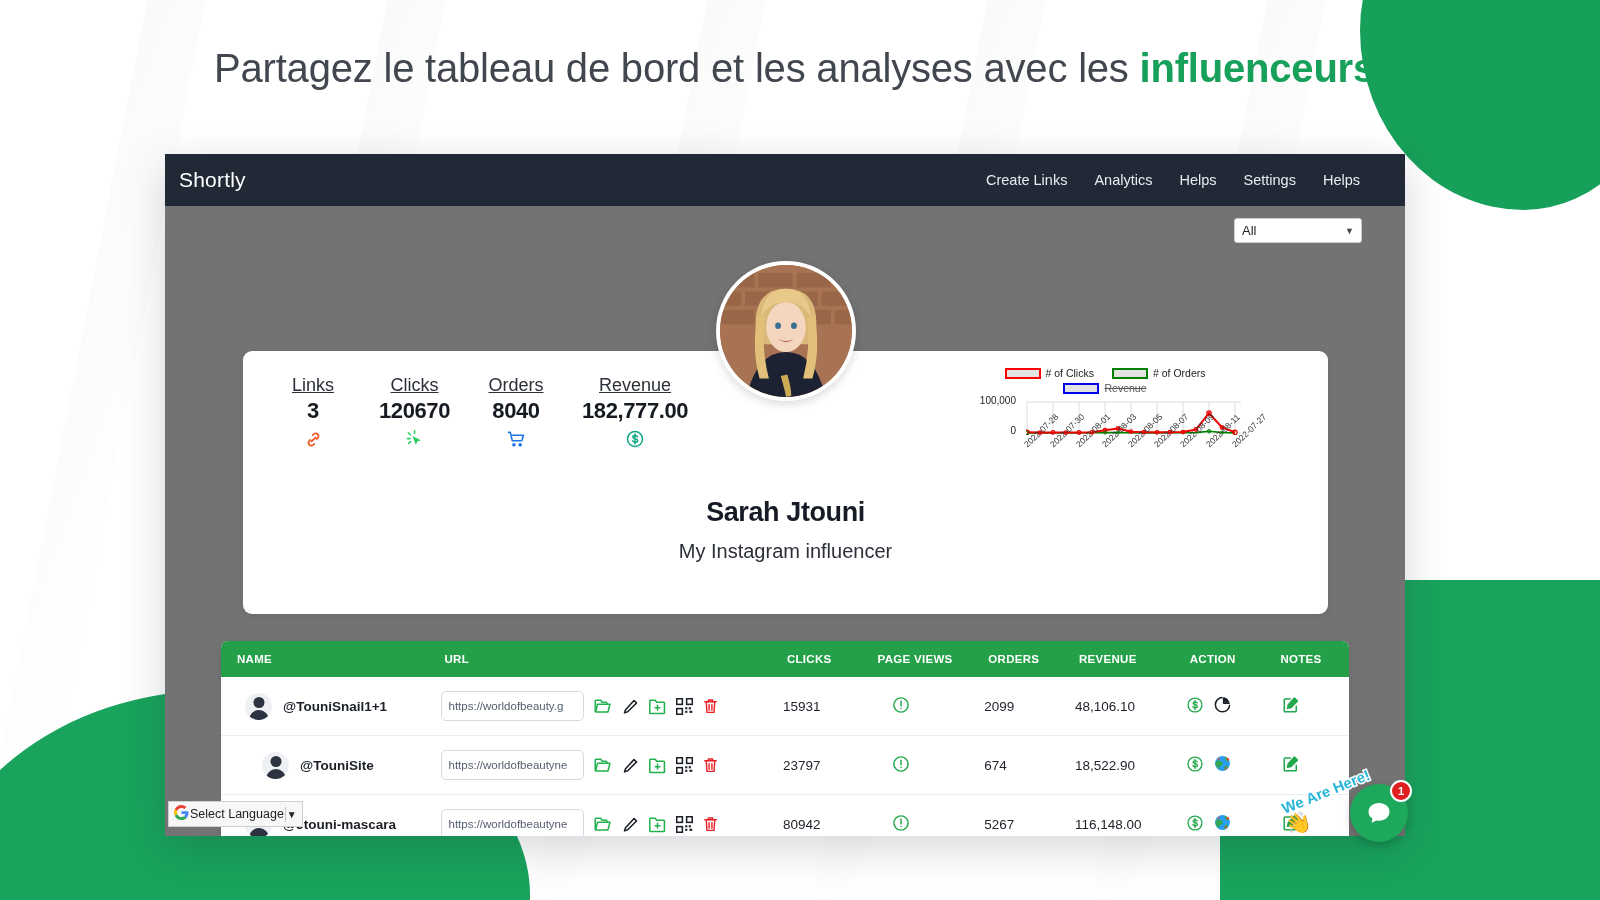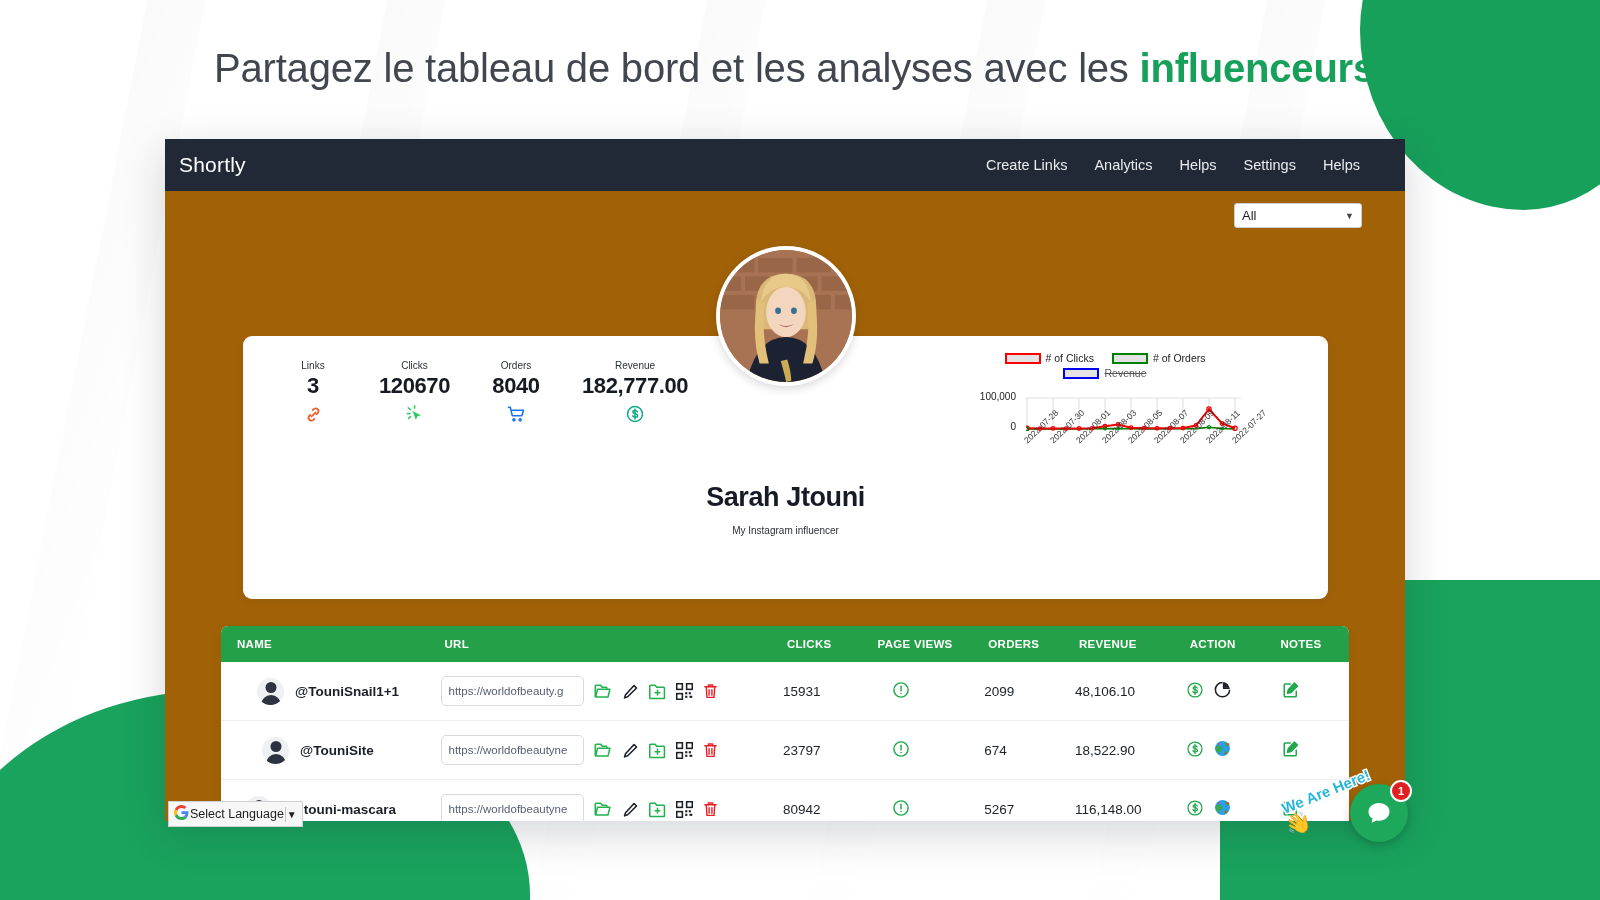--- a/index.html
+++ b/index.html
@@ -53,23 +53,23 @@
   .headline {
     position: absolute; top: 46px; left: 0; width: 100%;
     text-align: center; z-index: 5;
     font-size: 40px; font-weight: 400; color: #41464f;
     letter-spacing: -0.2px;
   }
   .headline .accent { color: #16a05a; font-weight: 700; }
 
   
   .window {
-    position: absolute; left: 165px; top: 139px;
+    position: absolute; left: 165px; top: 154px;
     width: 1240px; height: 682px;
-    background: #a16207;
+    background: #737373;
     z-index: 6;
     box-shadow: 0 12px 40px rgba(20,30,50,0.18);
     overflow: hidden;
   }
 
   
   .navbar {
     height: 52px; background: #212936;
     display: flex; align-items: center;
     padding: 0 45px 0 14px;
@@ -127,39 +127,39 @@
   }
   .avatar-img {
     width: 100%; height: 100%; border-radius: 50%;
     overflow: hidden; position: relative;
     background: #9a6a4d;
   }
 
   
   .stats { position: absolute; left: 42px; top: 24px; display: flex; gap: 38px; }
   .stat { text-align: center; min-width: 56px; }
-  .stat-label { font-size: 10px; color: #2b3038; }
+  .stat-label { font-size: 18px; color: #2b3038; text-decoration: underline; }
   .stat-value { font-size: 22px; font-weight: 700; color: #161b22; margin-top: 2px; letter-spacing: -.4px;}
   .stat-icon { margin-top: 4px; height: 22px; display:flex; align-items:center; justify-content:center;}
 
   
   .name-block { position: absolute; left: 0; right: 0; top: 146px; text-align: center; }
   .person-name { font-size: 27px; font-weight: 700; color: #161b26; letter-spacing: -.4px; }
-  .person-sub { font-size: 10px; color: #2b3038; margin-top: 12px; }
+  .person-sub { font-size: 20px; color: #2b3038; margin-top: 12px; }
 
   
   .chart-box { position: absolute; right: 88px; top: 16px; width: 270px; height: 130px; }
   .legend { display: flex; flex-direction: column; align-items: center; gap: 3px; }
   .legend-row { display: flex; gap: 18px; align-items: center; }
   .legend-item { display: flex; align-items: center; gap: 5px; font-size: 10.5px; color: #222; }
   .swatch { width: 36px; height: 11px; background: #e3e3e3; border: 2px solid #f00; }
   .swatch.orders { border-color: #008000; }
   .swatch.revenue { border-color: #0000ee; }
   .legend-item.disabled span { text-decoration: line-through; color:#555;}
-  .plot { position: relative; margin-top: 15px; height: 42px; }
+  .plot { position: relative; margin-top: 4px; height: 42px; }
   .ylabel { position: absolute; font-size: 10px; color: #222; text-align: right; width: 52px; left: -6px;}
   .xlabels { position: relative; height: 44px; margin-left: 52px; }
   .xlabel {
     position: absolute; font-size: 8.5px; color: #333;
     transform: rotate(-44deg); transform-origin: left top;
     white-space: nowrap;
   }
 
   
   .table-wrap {
@@ -455,21 +455,21 @@
             <th style="width:90px;">CLICKS</th>
             <th style="width:110px;">PAGE VIEWS</th>
             <th style="width:90px;">ORDERS</th>
             <th style="width:110px;">REVENUE</th>
             <th style="width:90px;">ACTION</th>
             <th style="width:80px;">NOTES</th>
           </tr>
         </thead>
         <tbody id="tbody">
             <tr>
-              <td style="padding-left:28px;">
+              <td style="padding-left:16px;">
                 <div class="cell-name">
                   <div class="row-avatar">
                     <span class="head"></span>
                     <span class="body"></span>
                   </div>
                   <span class="handle">@TouniSnail1+1</span>
                 </div>
               </td>
               <td>
                 <div class="url-cell">

